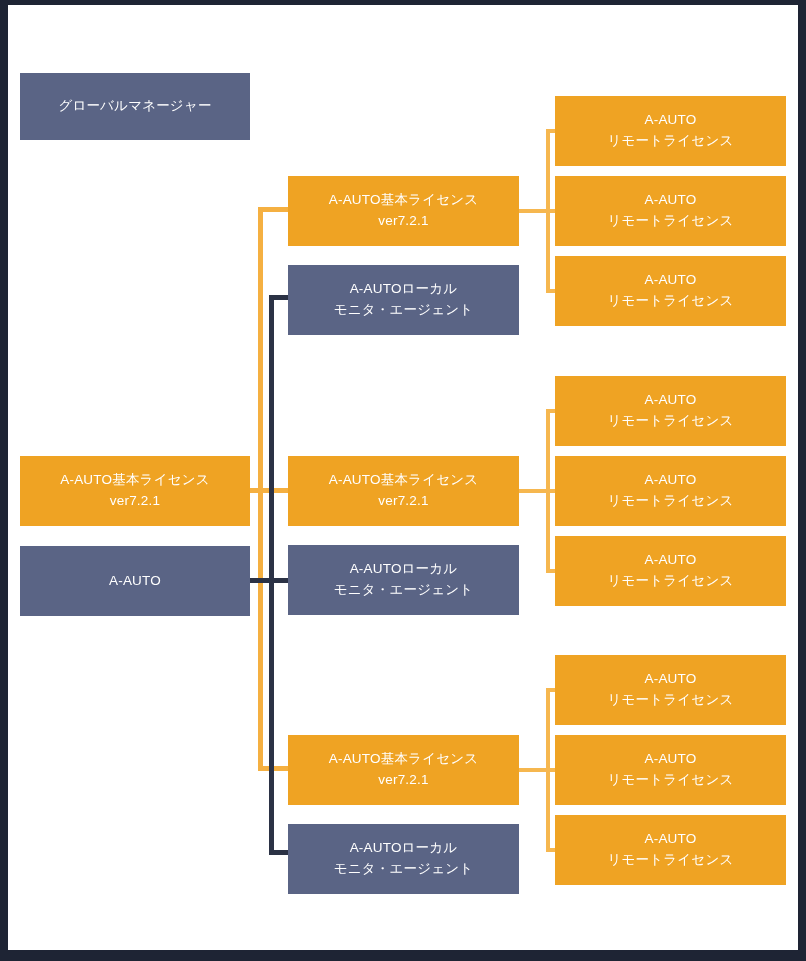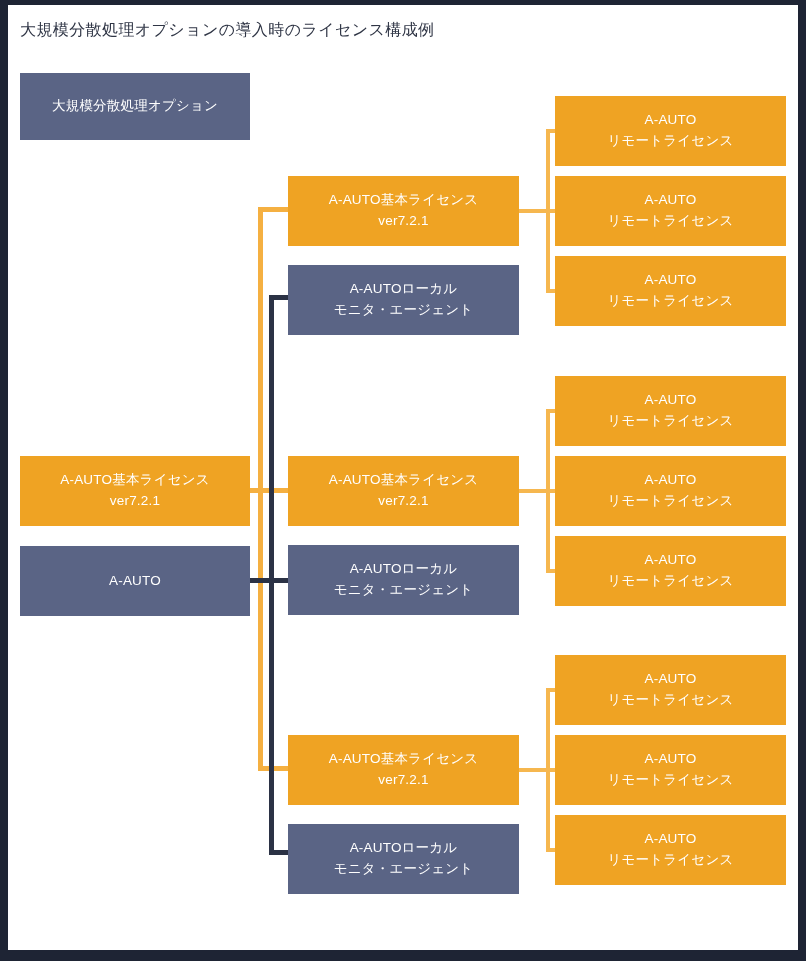--- a/index.html
+++ b/index.html
@@ -57,21 +57,20 @@
 </head>
 <body>
 
 <div class="canvas">
 
   <div class="frame-left"></div>
   <div class="frame-right"></div>
   <div class="frame-top"></div>
   <div class="frame-bottom"></div>
 
-  <div class="title">大規模分散処理オプションの導入時のライセンス構成例</div>
 
   <div class="conn o" style="left:250px;top:488px;width:12px;height:5px;"></div>
   <div class="conn o" style="left:258px;top:207px;width:5px;height:564px;"></div>
   <div class="conn o" style="left:258px;top:207px;width:34px;height:5px;"></div>
   <div class="conn o" style="left:258px;top:488px;width:34px;height:5px;"></div>
   <div class="conn o" style="left:258px;top:766px;width:34px;height:5px;"></div>
 
   <div class="conn d" style="left:250px;top:578px;width:22px;height:5px;"></div>
   <div class="conn d" style="left:269px;top:295px;width:5px;height:560px;"></div>
   <div class="conn d" style="left:269px;top:295px;width:23px;height:5px;"></div>
@@ -90,21 +89,21 @@
   <div class="conn o-soft" style="left:546px;top:489px;width:12px;height:4px;"></div>
   <div class="conn o-soft" style="left:546px;top:569px;width:12px;height:4px;"></div>
 
   <div class="conn o-soft" style="left:519px;top:768px;width:31px;height:4px;"></div>
   <div class="conn o-soft" style="left:546px;top:688px;width:4px;height:164px;"></div>
   <div class="conn o-soft" style="left:546px;top:688px;width:12px;height:4px;"></div>
   <div class="conn o-soft" style="left:546px;top:768px;width:12px;height:4px;"></div>
   <div class="conn o-soft" style="left:546px;top:848px;width:12px;height:4px;"></div>
 
   <div class="node navy" style="left:20px;top:73px;width:230px;height:67px;">
-    <span class="ln">大規模分散処理オプション</span>
+    <span class="ln">グローバルマネージャー</span>
   </div>
 
   <div class="node orange" style="left:20px;top:456px;width:230px;height:70px;">
     <span class="ln">A-AUTO基本ライセンス</span>
     <span class="ln">ver7.2.1</span>
   </div>
   <div class="node navy" style="left:20px;top:546px;width:230px;height:70px;">
     <span class="ln">A-AUTO</span>
   </div>
 

